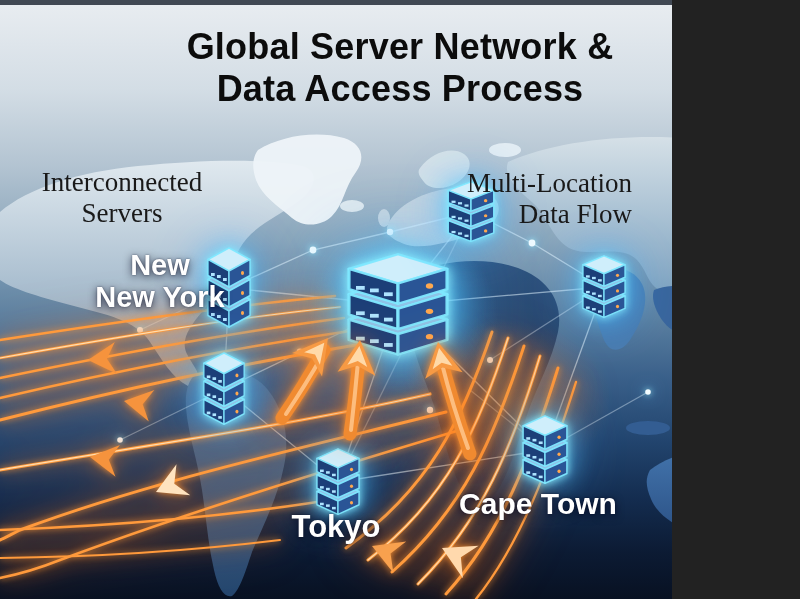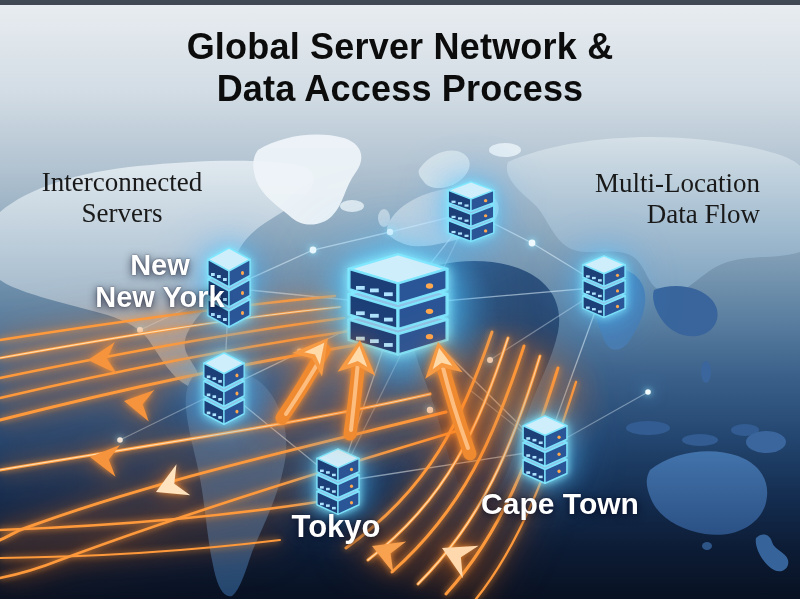--- a/index.html
+++ b/index.html
@@ -1,34 +1,34 @@
 <!DOCTYPE html>
 <html><head>
 <meta charset="utf-8">
 <style>
   html,body{margin:0;padding:0;background:#222;}
-  .stage{position:relative;width:800px;height:599px;overflow:hidden;
+  .stage{position:relative;width:672px;height:599px;overflow:hidden;
          font-family:"Liberation Sans",sans-serif;background:#0f766e;}
   .scene,.overlay{position:absolute;left:0;top:0;width:800px;height:599px;display:block;}
   .overlay{pointer-events:none;}
   .preline{white-space:pre-line;}
 
   .title{position:absolute;top:26px;left:0;width:800px;text-align:center;
          font-size:36px;font-weight:bold;color:#0c0c0c;line-height:1.17;letter-spacing:.2px;}
 
   .caption{position:absolute;font-family:"Liberation Serif","DejaVu Serif",serif;
            font-size:27px;color:#191919;line-height:1.14;}
   .cap-left{left:22px;top:167px;width:200px;text-align:center;}
   .cap-right{right:40px;top:168px;width:250px;text-align:right;}
 
   .city{position:absolute;color:#fff;font-weight:bold;text-align:center;
         text-shadow:0 2px 8px rgba(0,0,25,.75),0 0 2px rgba(0,0,25,.5);line-height:1.1;}
   .lb-ny{left:55px;top:250px;width:210px;font-size:29px;}
   .lb-tokyo{left:256px;top:510px;width:160px;font-size:31px;}
-  .lb-cape{left:460px;top:487px;width:200px;font-size:30px;}
+  .lb-cape{left:438px;top:487px;width:200px;font-size:30px;}
   .lb-sao{left:511px;top:313px;width:200px;font-size:29px;}
 
   .server{position:absolute;}
   .server svg{display:block;width:100%;height:100%;
      filter:drop-shadow(0 0 4px rgba(140,240,255,.95)) drop-shadow(0 0 12px rgba(80,200,255,.7))
             drop-shadow(0 0 24px rgba(50,160,255,.45));}
   .sv-central{left:342px;top:253px;width:112px;height:104px;}
   .sv-central svg{filter:drop-shadow(0 0 6px rgba(150,245,255,1)) drop-shadow(0 0 16px rgba(90,210,255,.8))
                   drop-shadow(0 0 34px rgba(50,170,255,.6));}
   .sv-new-york{left:205px;top:247px;width:48px;height:82px;}

